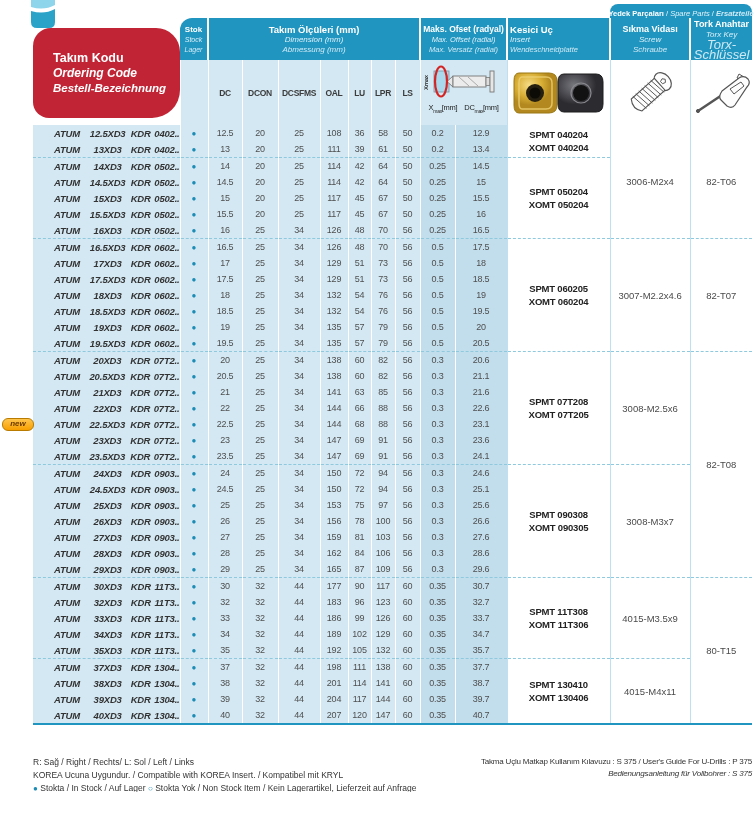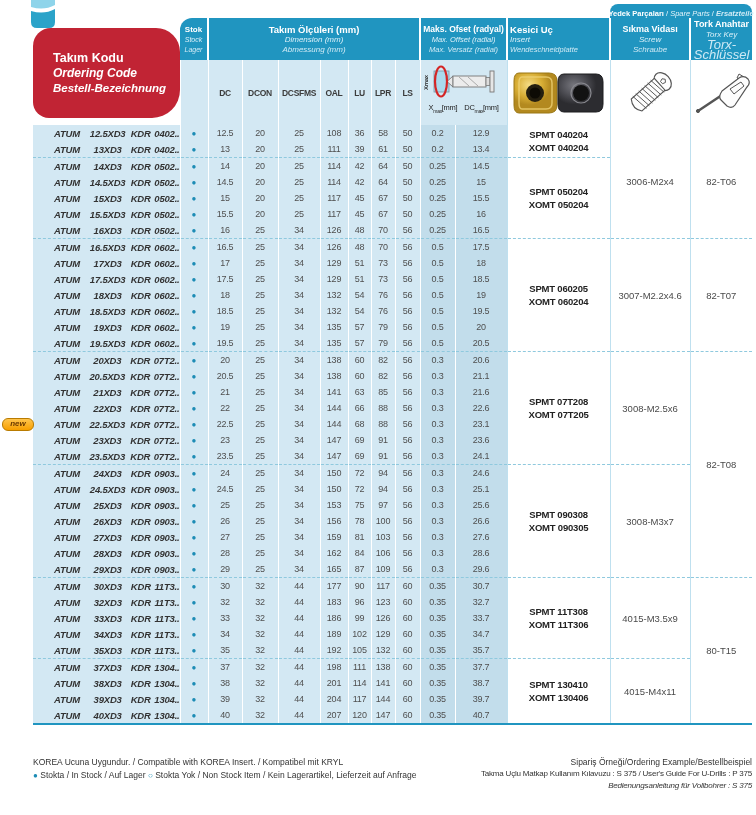--- a/index.html
+++ b/index.html
@@ -999,28 +999,28 @@
 
   <div class="redbox">
     <div class="r1">Takım Kodu</div>
     <div class="r2">Ordering Code</div>
     <div class="r3">Bestell-Bezeichnung</div>
   </div>
 
   <div class="newbadge" id="newbadge" style="top: 418px;">new</div>
 
   <div class="foot-left">
+    <div>R: Sağ / Right / Rechts/   L: Sol / Left / Links</div>
     <div>KOREA Ucuna Uygundur. / Compatible with KOREA Insert. / Kompatibel mit KRYL</div>
     <div>
       <span class="dot">●</span>
       <span>Stokta / In Stock / Auf Lager</span>
       <span class="dot">○</span>
       <span>Stokta Yok / Non Stock Item / Kein Lagerartikel, Lieferzeit auf Anfrage</span>
     </div>
   </div>
 
   <div class="foot-right">
-    <div>Sipariş Örneği/Ordering Example/Bestellbeispiel</div>
     <div class="small">Takma Uçlu Matkap Kullanım Kılavuzu : S 375 / User's Guide For U-Drills : P 375</div>
     <div class="small it">Bedienungsanleitung für Vollbohrer : S 375</div>
   </div>
 
 </div>
 
 </body></html>

